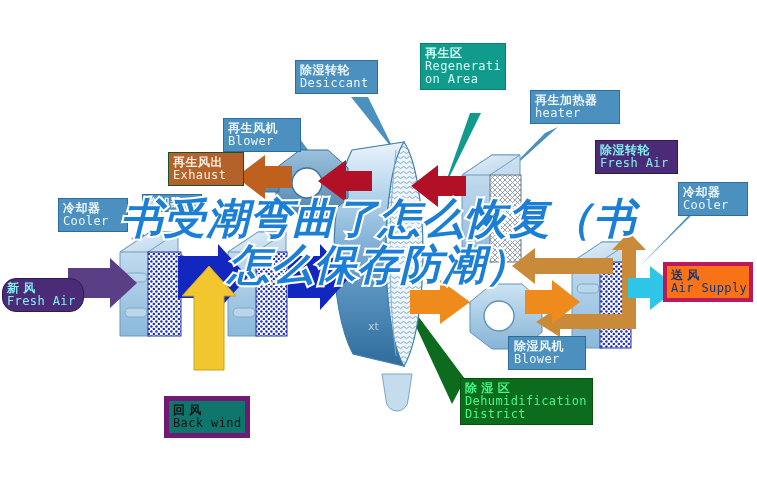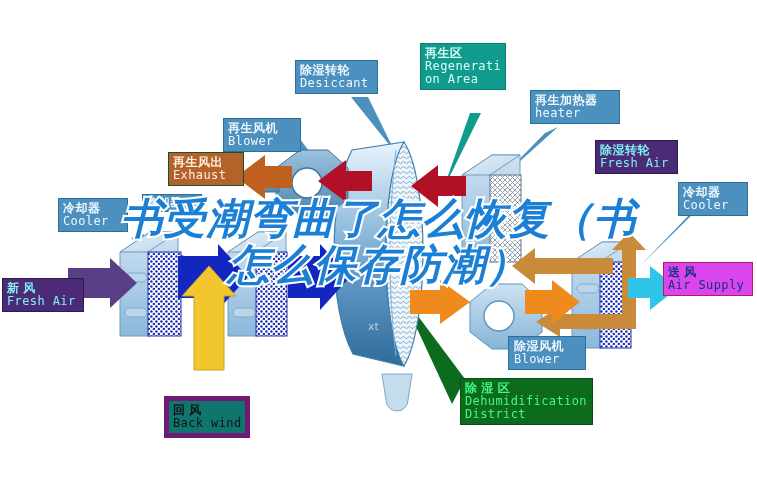--- a/index.html
+++ b/index.html
@@ -12,21 +12,21 @@
        line-height:1.08;white-space:nowrap;z-index:40;}
   .lab .cn{display:block;font-weight:bold;letter-spacing:.5px;}
   .lab .en{display:block;font-family:"DejaVu Sans Mono","Liberation Mono",monospace;
            letter-spacing:.4px;}
 
   
   .lab.blue   {background:#4b90bf;border:1px solid #2d6d99;color:#eef7fd;}
   .lab.teal   {background:#109b8c;border:1px solid #0b7d71;color:#d8fff9;}
   .lab.brown  {background:#b5622a;border:1px solid #14532d;color:#fdf1e6;}
   .lab.purple {background:#4b2a77;border:1px solid #2f1a4e;color:#7ff2ef;}
-  .lab.cyan   {background:#d946ef;border:1px solid #be185d;color:#13337a;}
+  .lab.cyan   {background:#f97316;border:4px solid #be185d;color:#13337a;}
   .lab.yellow {background:#0f766e;border:5px solid #701a75;color:#121212;margin-top:18px;}
   .lab.green  {background:#0c6b1d;border:1px solid #07500f;color:#46f78a;}
 
   
   #watermark{position:absolute;left:0;top:196px;width:757px;z-index:90;
              text-align:center;font-weight:bold;font-style:italic;
              font-size:42px;line-height:46px;letter-spacing:1px;
              font-family:"DejaVu Sans","Liberation Sans",sans-serif;
              color:#1c7fd6;
              -webkit-text-stroke:4px #ffffff;
@@ -219,21 +219,21 @@
 
   <div class="lab blue" style="left:142px;top:194px;width:60px;padding:2px 4px;font-size:11px;">
     <span class="cn">冷却器</span>
   </div>
 
   <div class="lab blue" style="left:678px;top:182px;width:70px;padding:3px 4px;font-size:12px;">
     <span class="cn">冷却器</span>
     <span class="en">Cooler</span>
   </div>
 
-  <div class="lab purple" style="left:2px;top:278px;width:82px;padding:3px 4px;font-size:12px;">
+  <div class="lab purple" style="left:2px;top:278px;width:82px;padding:3px 4px;font-size:12px;border-radius:14px;">
     <span class="cn">新      风</span>
     <span class="en">Fresh Air</span>
   </div>
 
   <div class="lab yellow" style="left:164px;top:378px;width:86px;padding:3px 4px;font-size:12px;">
     <span class="cn">回      风</span>
     <span class="en">Back wind</span>
   </div>
 
   <div class="lab blue" style="left:508px;top:336px;width:78px;padding:3px 5px;font-size:12px;">

